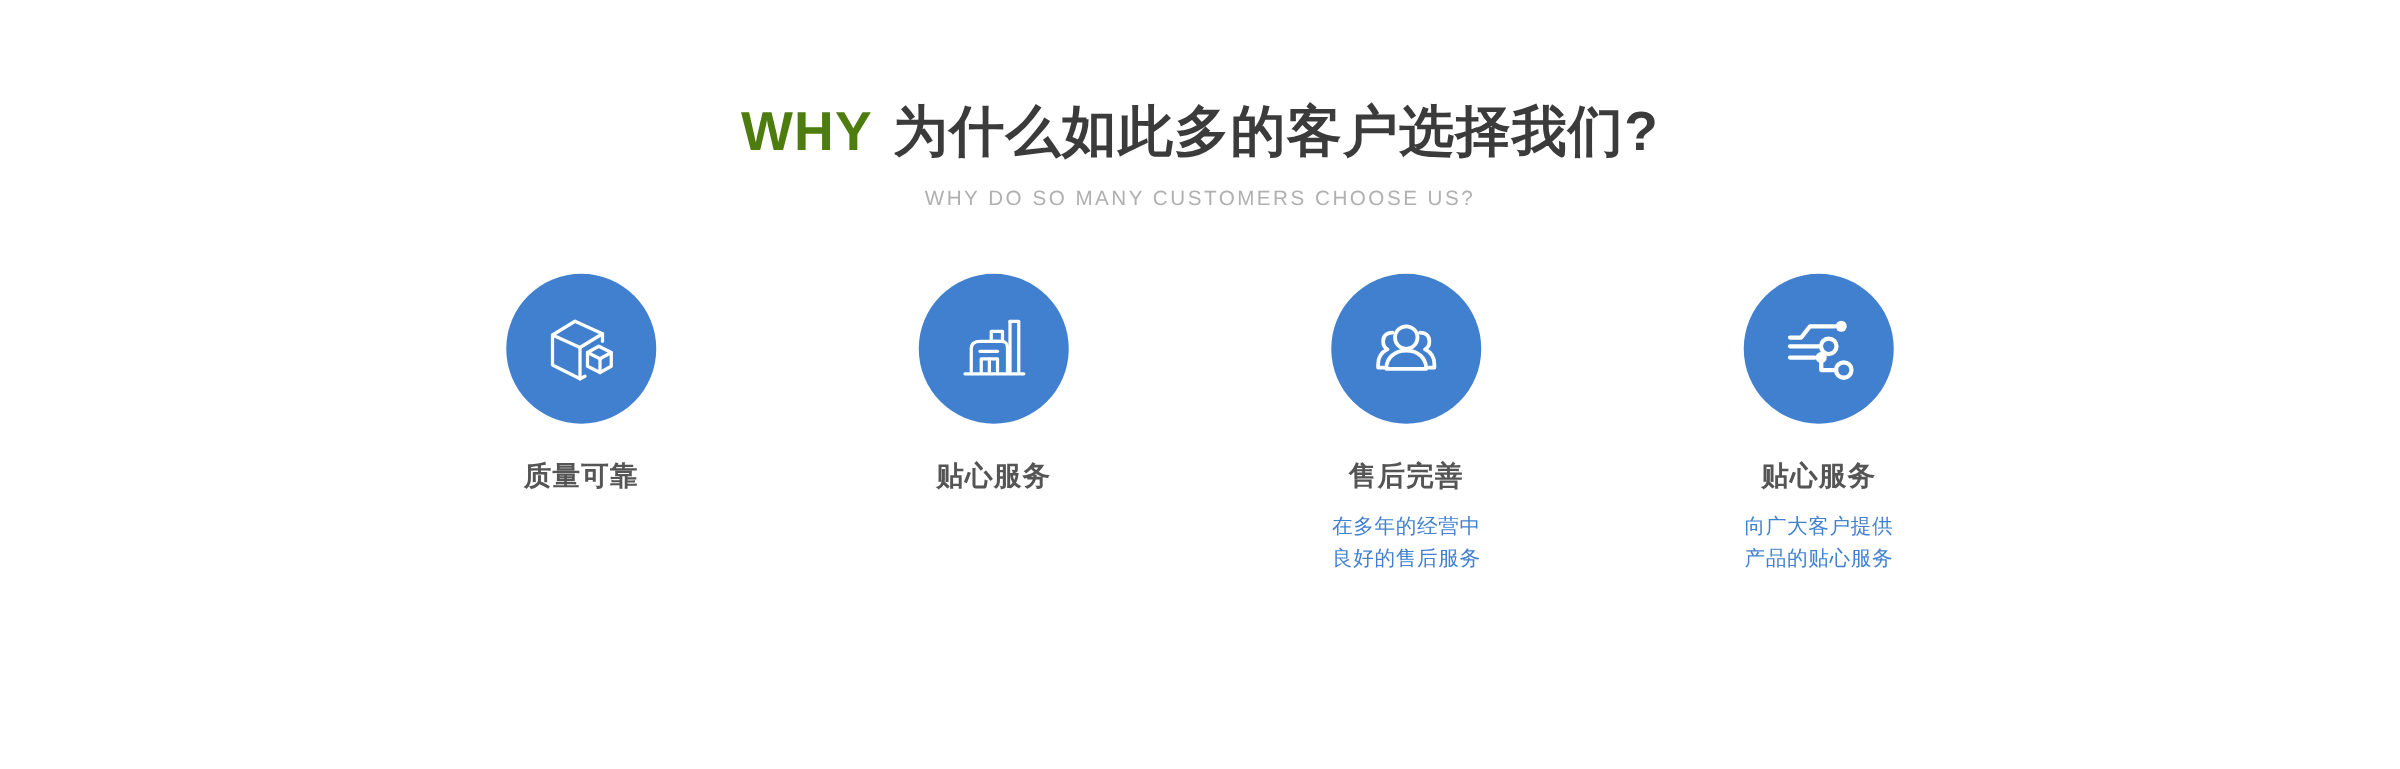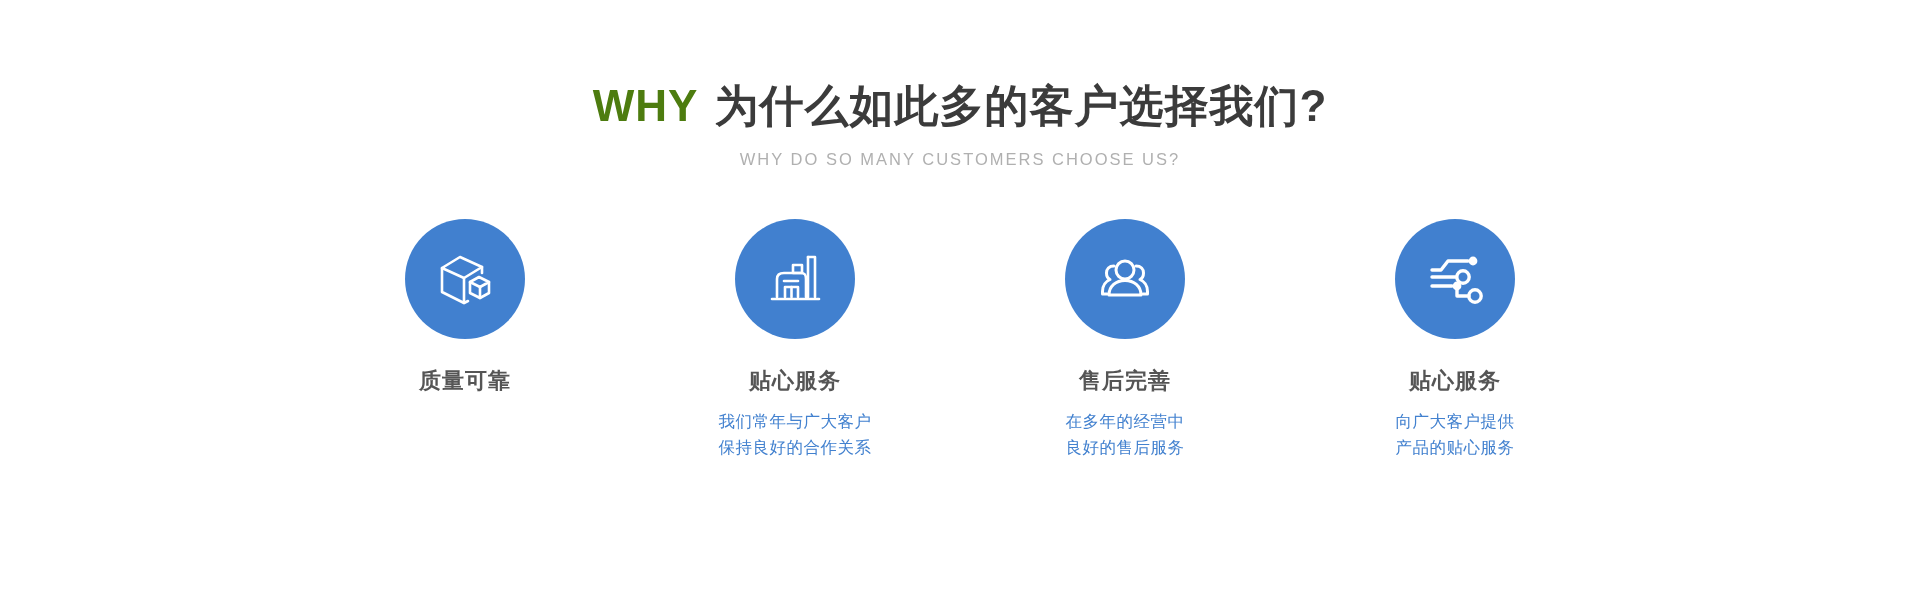--- a/index.html
+++ b/index.html
@@ -145,24 +145,20 @@
             <path d="M19 32 L33 32"></path>
 
             <path d="M20 48 L20 38 L33 38 L33 48"></path>
             <path d="M26.5 38 L26.5 48"></path>
 
             <path d="M7 50 L54 50"></path>
           </svg>
         </span>
       </div>
       <div class="card-title">贴心服务</div>
-      <div class="card-desc">
-        <span>我们常年与广大客户</span>
-        <span>保持良好的合作关系</span>
-      </div>
     </div>
 
     <div class="card">
       <div class="icon-circle">
         <span>
           <svg width="62" height="62" viewBox="0 0 62 62" fill="none" stroke="#ffffff" stroke-width="3.0" stroke-linecap="round" stroke-linejoin="round">
 
             <path d="M20 18 C15 18 12.5 21 12.5 25 C12.5 28 14 30.5 16 31.5
                      C11.5 33.5 8.5 38 8.5 43.5 L8.5 46 L13 46"></path>
 

